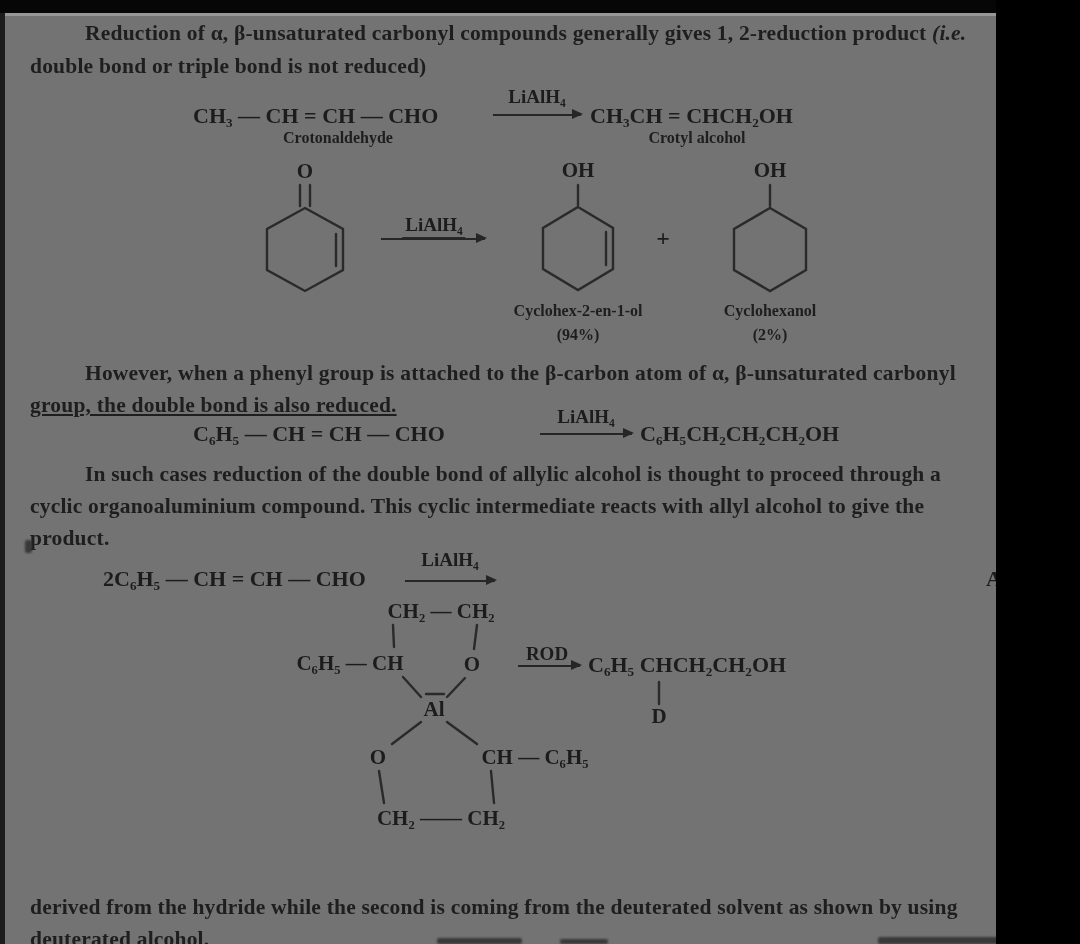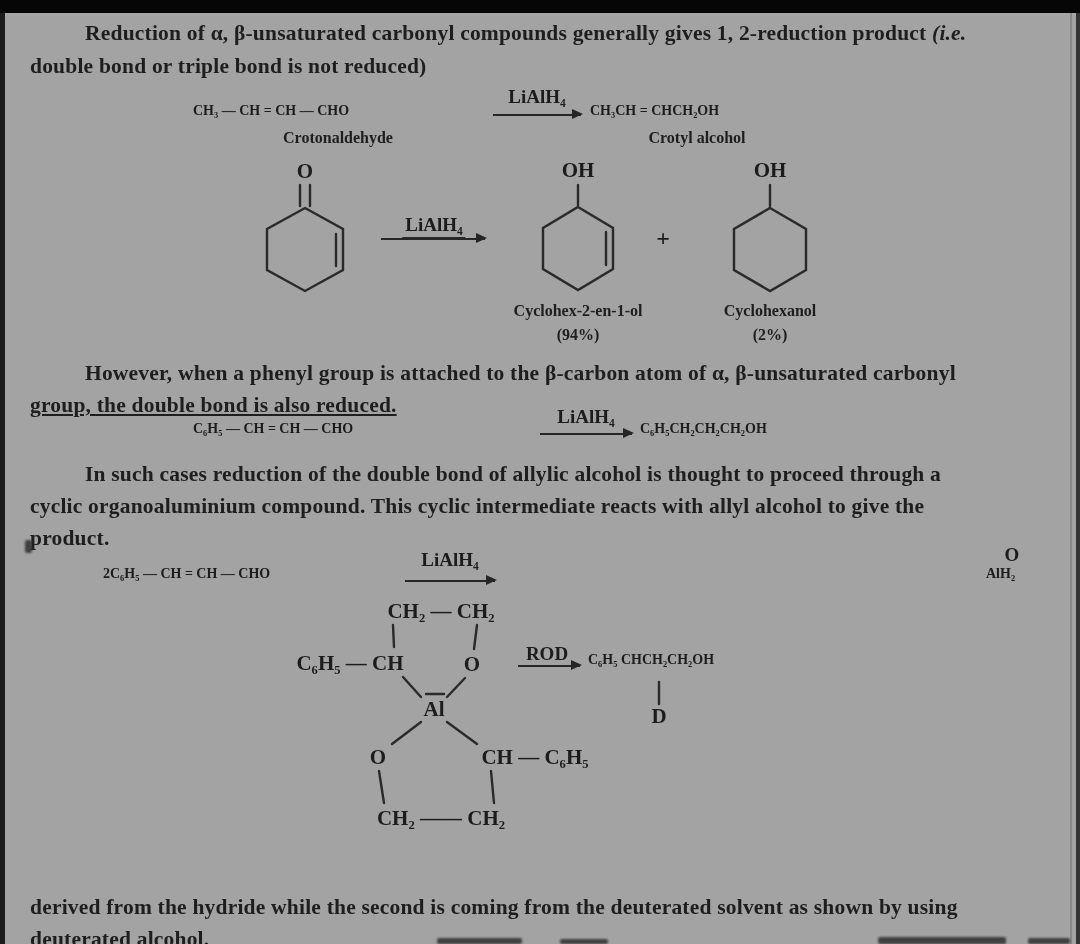--- a/index.html
+++ b/index.html
@@ -1,37 +1,37 @@
 <!DOCTYPE html>
 <html><head>
 <meta charset="utf-8">
 <style>
   html,body { margin:0; padding:0; background:#000; }
   .page {
-    position:relative; width:1080px; height:944px;
-    background:#a3a3a3; overflow:hidden;
+    position:relative; width:996px; height:944px;
+    background:#737373; overflow:hidden;
     font-family:"Liberation Serif","DejaVu Serif",serif;
   }
   
   .bar-top { position:absolute; left:0; top:0; width:1080px; height:13px; background:#060606; }
   .bar-top-shadow { position:absolute; left:0; top:13px; width:1080px; height:3px; background:#a6a6a6; opacity:.7; }
   .edge-left { position:absolute; left:0; top:13px; width:5px; height:931px; background:#1c1c1c; }
   .edge-right-rule { position:absolute; left:1070px; top:13px; width:2px; height:931px; background:#8a8a8a; }
   .edge-right { position:absolute; left:1076px; top:13px; width:4px; height:931px; background:#343434; }
   .smudge { position:absolute; background:#2f2f2f; filter:blur(1.2px); opacity:.85; border-radius:2px; }
 
   
   .tline {
     position:absolute; left:30px; white-space:nowrap;
     font-weight:bold; font-size:21.5px; color:#1e1e1e; letter-spacing:.2px;
   }
   .it { font-style:italic; }
   .formula {
     position:absolute; white-space:nowrap;
-    font-weight:bold; font-size:14px; color:#1c1c1c;
+    font-weight:bold; font-size:22px; color:#1c1c1c;
   }
   .atom {
     position:absolute; transform:translate(-50%,-50%); white-space:nowrap;
     font-weight:bold; font-size:21px; color:#1c1c1c;
   }
   .small-label {
     position:absolute; transform:translateX(-50%); white-space:nowrap;
     font-weight:bold; font-size:16px; color:#1e1e1e;
   }
   .reagent {

